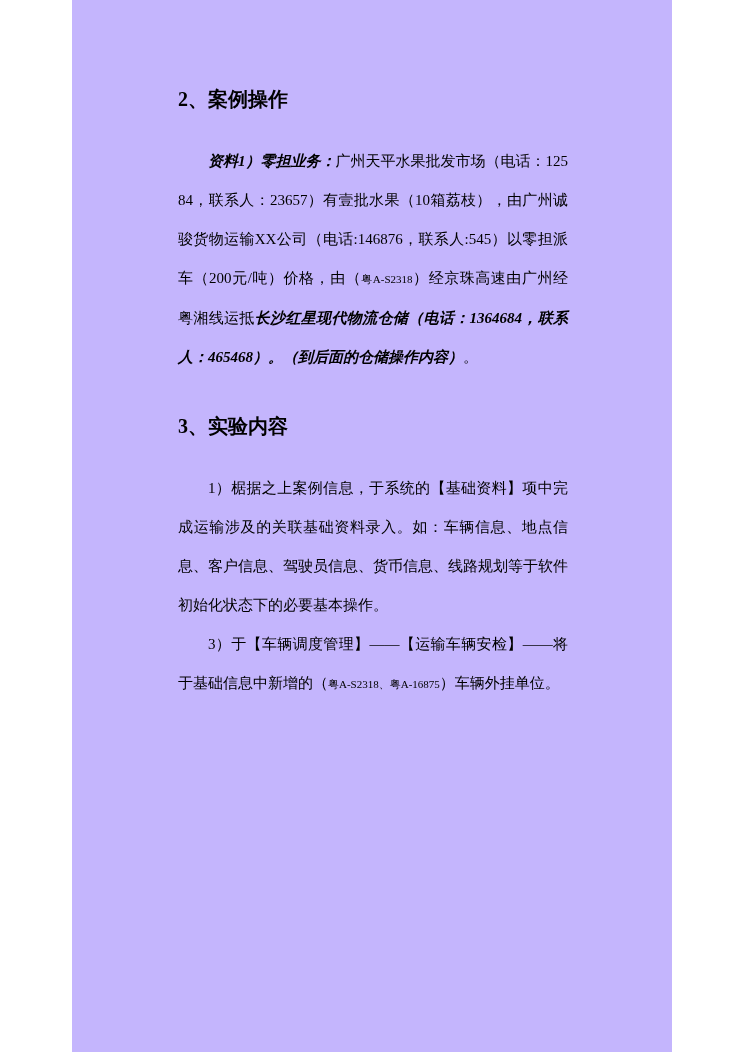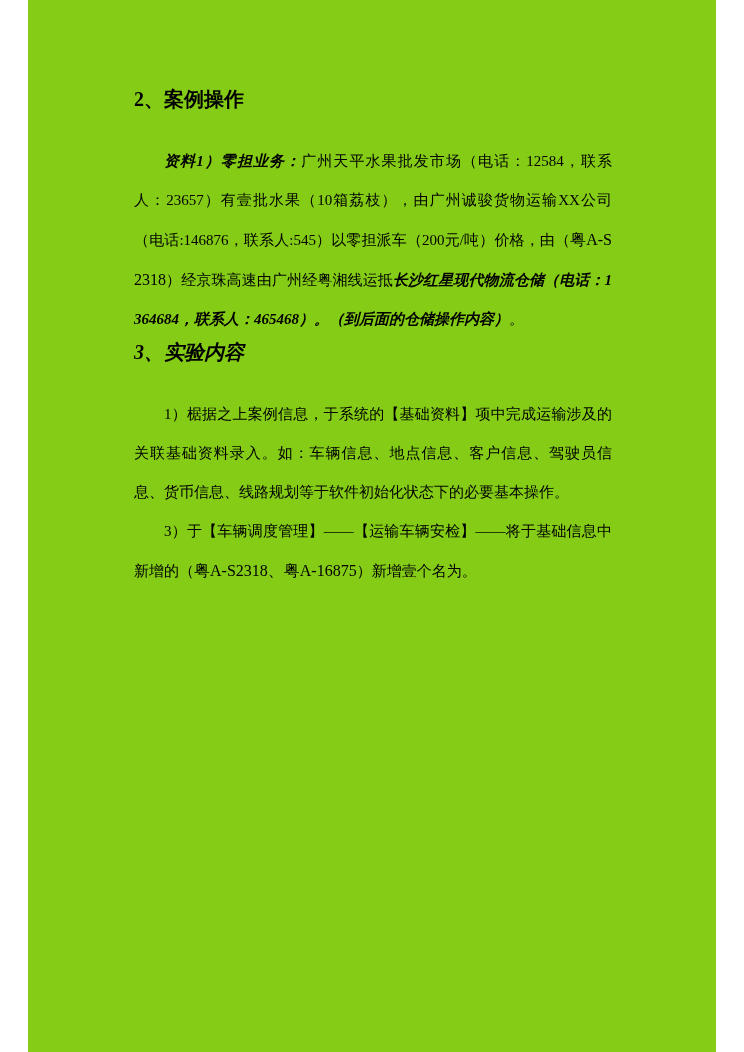--- a/index.html
+++ b/index.html
@@ -2,67 +2,67 @@
 <html><head>
 <meta charset="utf-8">
 <style>
   html, body {
     margin: 0;
     padding: 0;
     background: #ffffff;
   }
   .page {
     position: relative;
-    width: 688px;
+    width: 600px;
     height: 1052px;
     margin: 0 auto;
     box-sizing: border-box;
-    background: #84cc16;
+    background: #c4b5fd;
     padding: 86px 104px 60px 106px;
     font-family: "Liberation Serif", "DejaVu Serif", serif;
     color: #000000;
     overflow: hidden;
   }
   .heading {
     font-size: 20px;
     font-weight: bold;
     margin: 0 0 30px 0;
     line-height: 1.3;
   }
   .heading.second {
-    font-style: italic;
+    margin-top: 36px;
   }
   .para {
     font-size: 15px;
     line-height: 39px;
     text-align: justify;
     text-indent: 2em;
     margin: 0;
     word-break: break-all;
   }
   .para .bold {
     font-weight: bold;
     font-style: italic;
   }
   .para .small {
-    font-size: 16px;
+    font-size: 11px;
   }
 </style>
 </head>
 <body>
 
 <div class="page">
 
   <h2 class="heading first">2、案例操作</h2>
 
   <p class="para"><span class="bold">资料1）零担业务：</span><span>广州天平水果批发市场（电话：12584，联系人：23657）有壹批水果（10箱荔枝），由广州诚骏货物运输XX公司（电话:146876，联系人:545）以零担派车（200元/吨）价格，由（</span><span class="small">粤A-S2318</span><span>）经京珠高速由广州经粤湘线运抵</span><span class="bold">长沙红星现代物流仓储（电话：1364684，联系人：465468）。（到后面的仓储操作内容）</span><span>。</span></p>
 
 
   <h2 class="heading second">3、实验内容</h2>
 
 
   <p class="para"><span>1）椐据之上案例信息，于系统的【基础资料】项中完成运输涉及的关联基础资料录入。如：车辆信息、地点信息、客户信息、驾驶员信息、货币信息、线路规划等于软件初始化状态下的必要基本操作。</span></p>
 
 
-  <p class="para"><span>3）于【车辆调度管理】——【运输车辆安检】——将于基础信息中新增的（</span><span class="small">粤A-S2318、粤A-16875</span><span>）新增壹个名为。</span></p>
+  <p class="para"><span>3）于【车辆调度管理】——【运输车辆安检】——将于基础信息中新增的（</span><span class="small">粤A-S2318、粤A-16875</span><span>）车辆外挂单位。</span></p>
 
 
 </div>
 
 </body></html>

